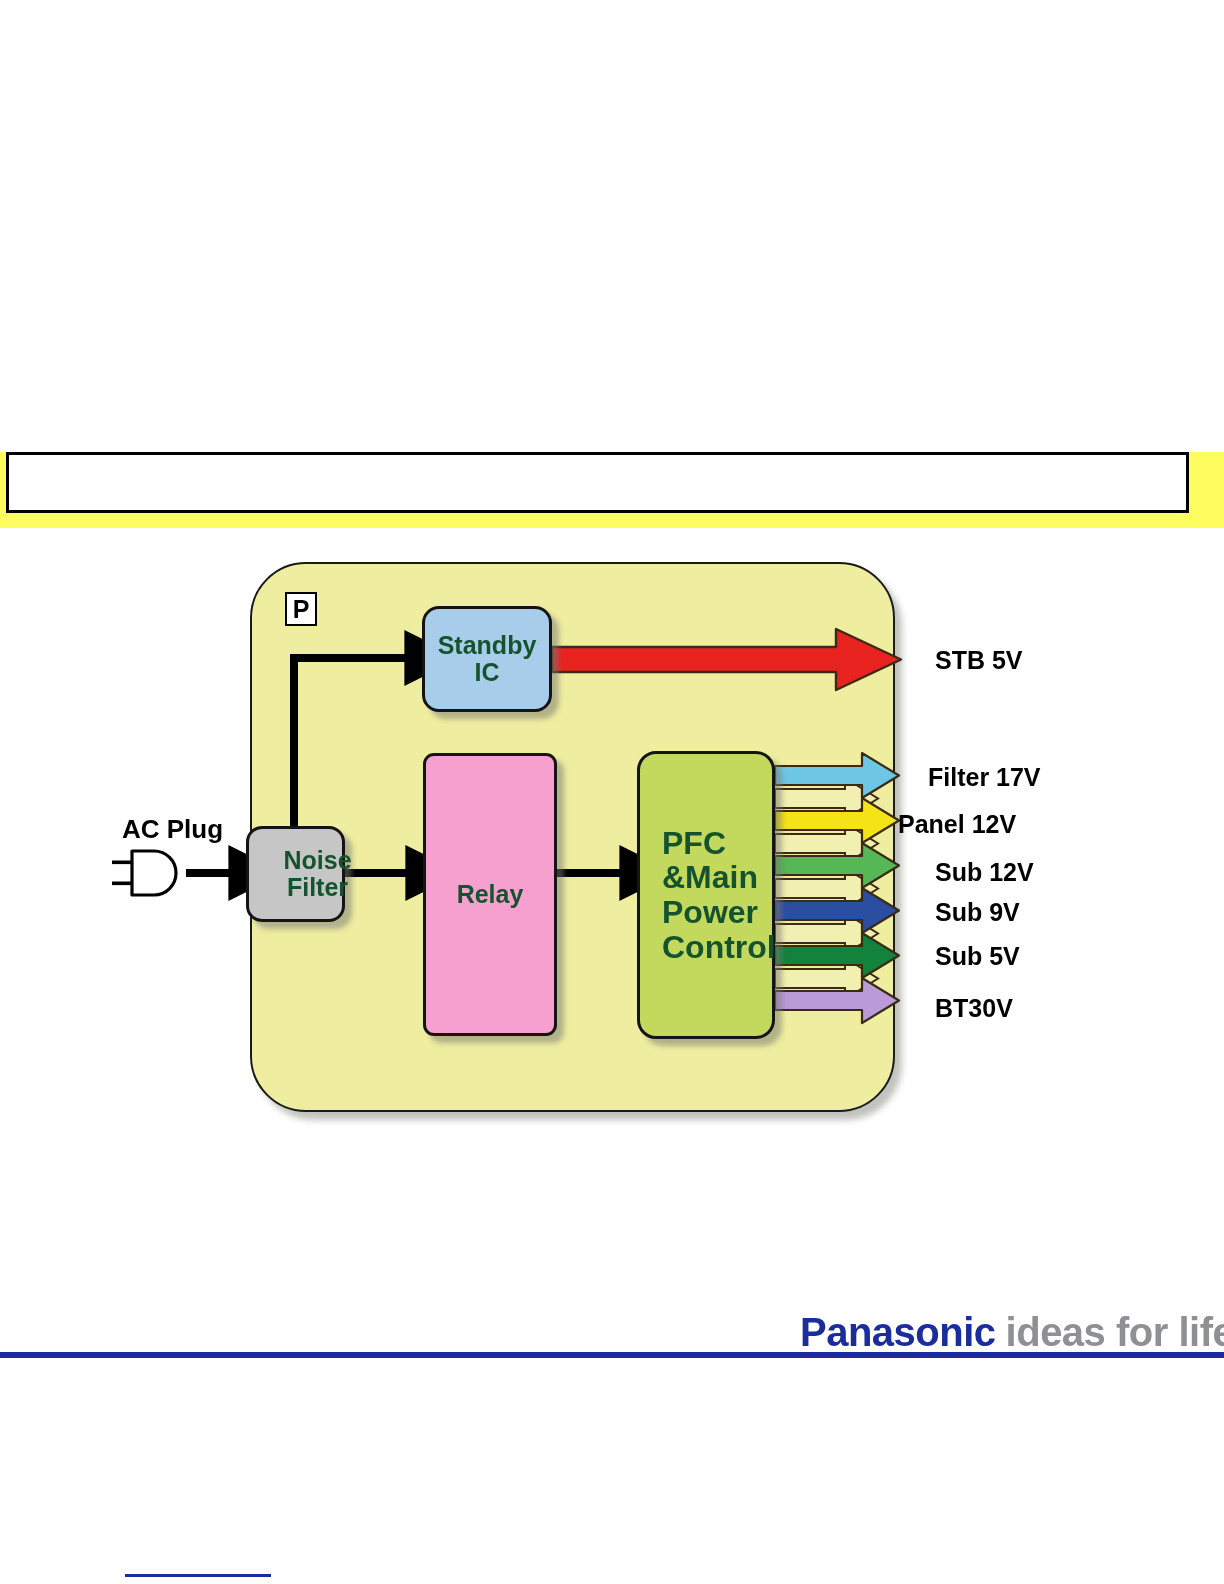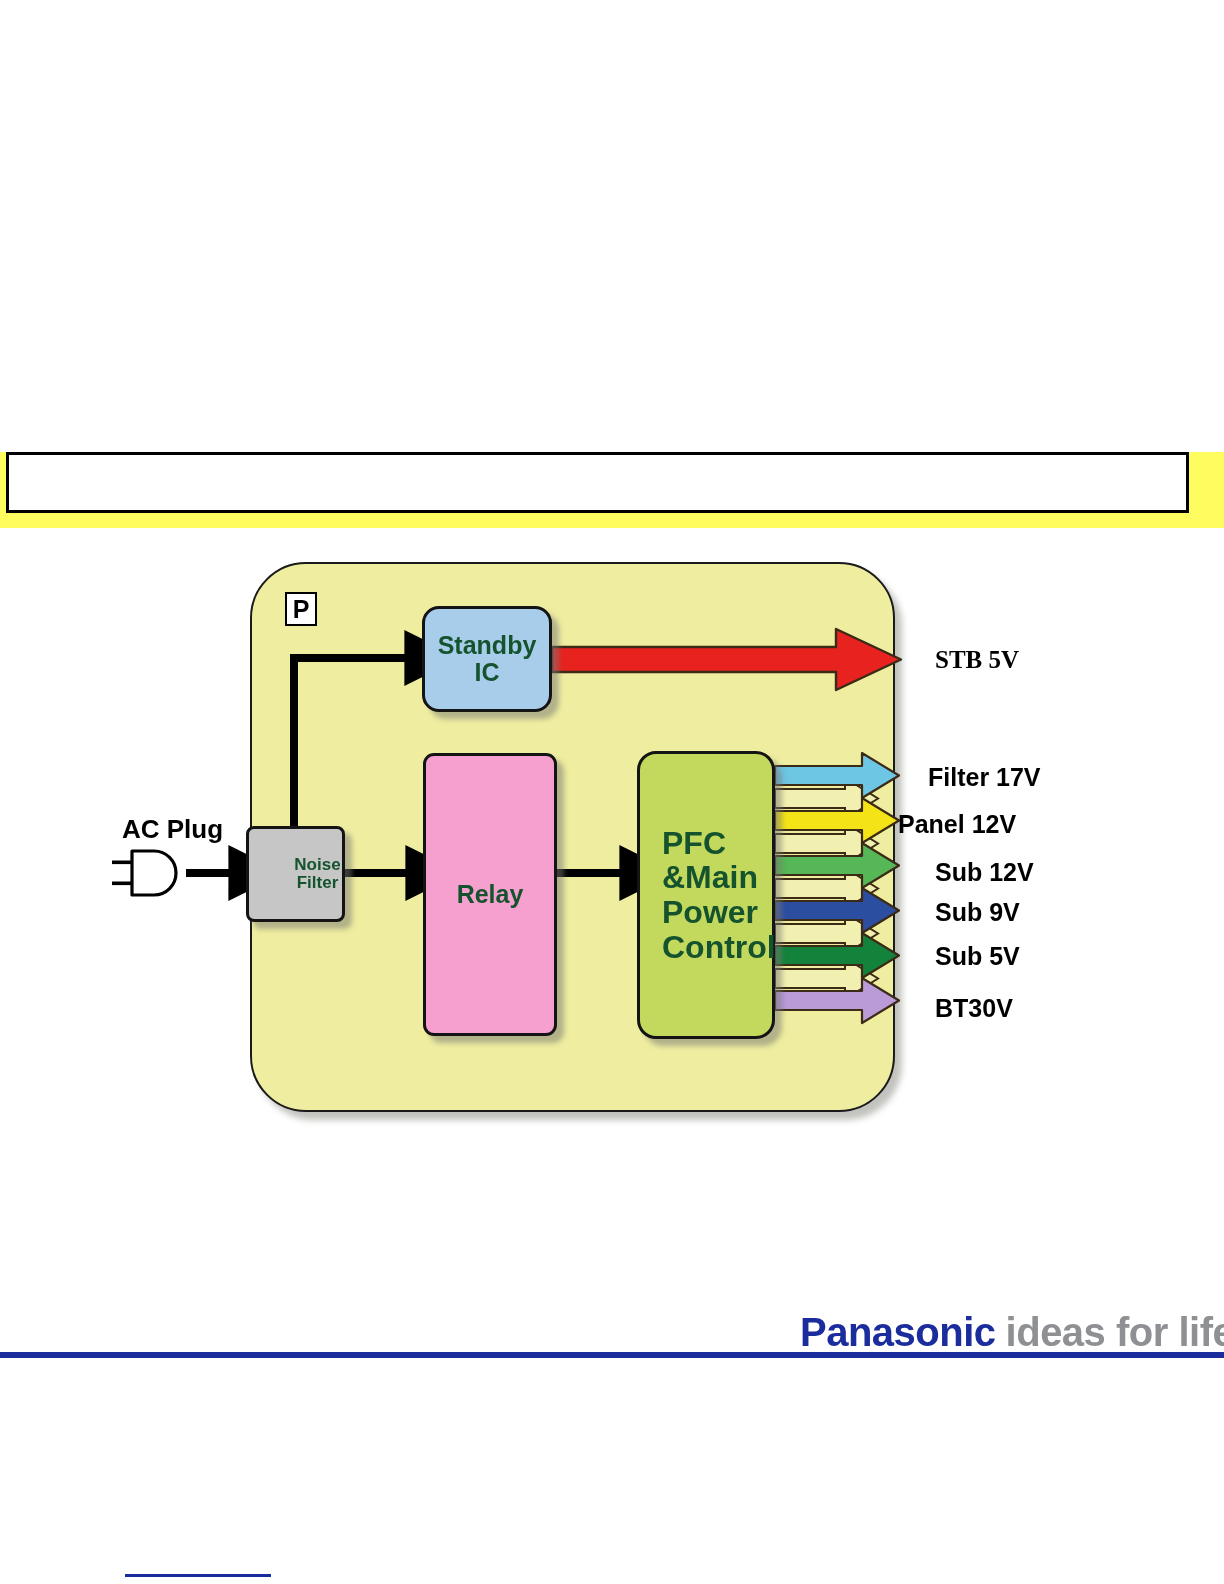--- a/index.html
+++ b/index.html
@@ -104,22 +104,22 @@
     box-shadow: 7px 7px 5px rgba(120,120,115,0.5);
     line-height: 1.08;
   }
 
   .blk-noise-filter {
     left: 246px;
     top: 286px;
     width: 99px;
     height: 96px;
     background: #c6c6c6;
-    border-radius: 8px;
-    font-size: 17px;
+    border-radius: 16px;
+    font-size: 25px;
     padding-left: 44px;
   }
   .blk-standby {
     left: 422px;
     top: 66px;
     width: 130px;
     height: 106px;
     background: #a7cdea;
     border-radius: 17px;
     font-size: 25px;
@@ -280,21 +280,21 @@
     <div class="blk blk-relay">
       <span class="blk-label">Relay</span>
     </div>
     <div class="blk blk-pfc">
       <span class="blk-label">PFC
 &amp;Main
 Power
 Control</span>
     </div>
 
-    <div class="rail-label" style="left:935px; top:106px;font-family:Liberation Serif, serif;">STB 5V</div>
+    <div class="rail-label" style="left:935px; top:106px;">STB 5V</div>
     <div class="rail-label" style="left:928px; top:223px;">Filter 17V</div>
     <div class="rail-label" style="left:898px; top:270px;">Panel 12V</div>
     <div class="rail-label" style="left:935px; top:318px;">Sub 12V</div>
     <div class="rail-label" style="left:935px; top:358px;">Sub 9V</div>
     <div class="rail-label" style="left:935px; top:402px;">Sub 5V</div>
     <div class="rail-label" style="left:935px; top:454px;">BT30V</div>
 
   </div>
 
   <div class="footer-rule"></div>

